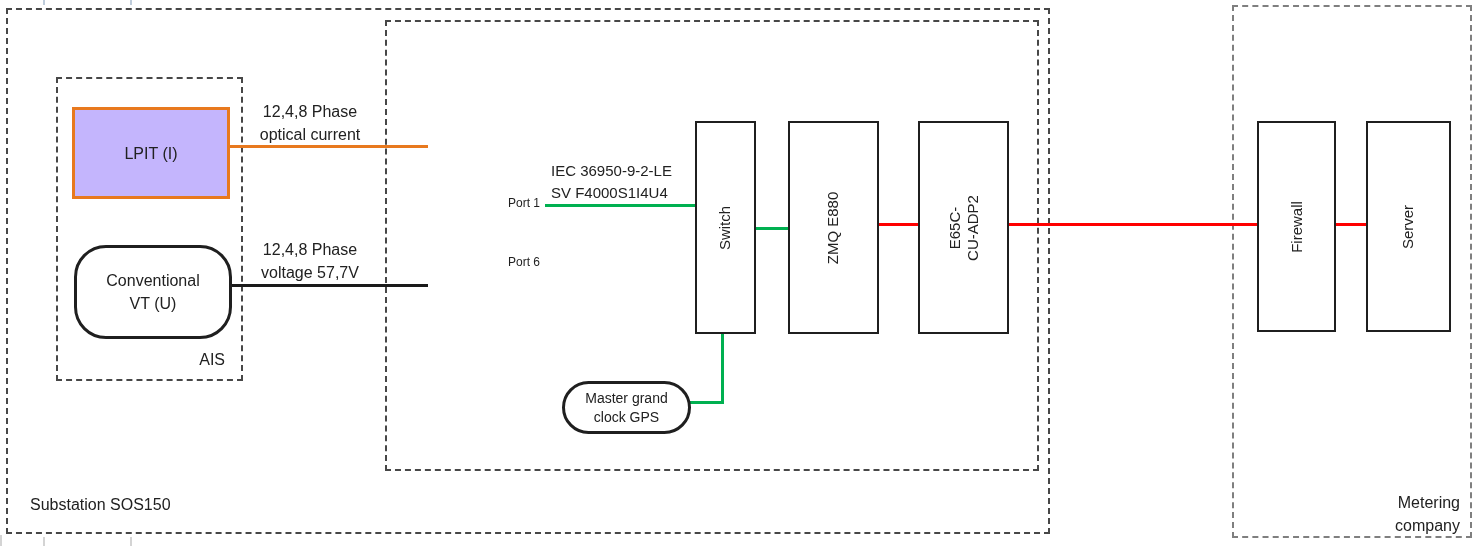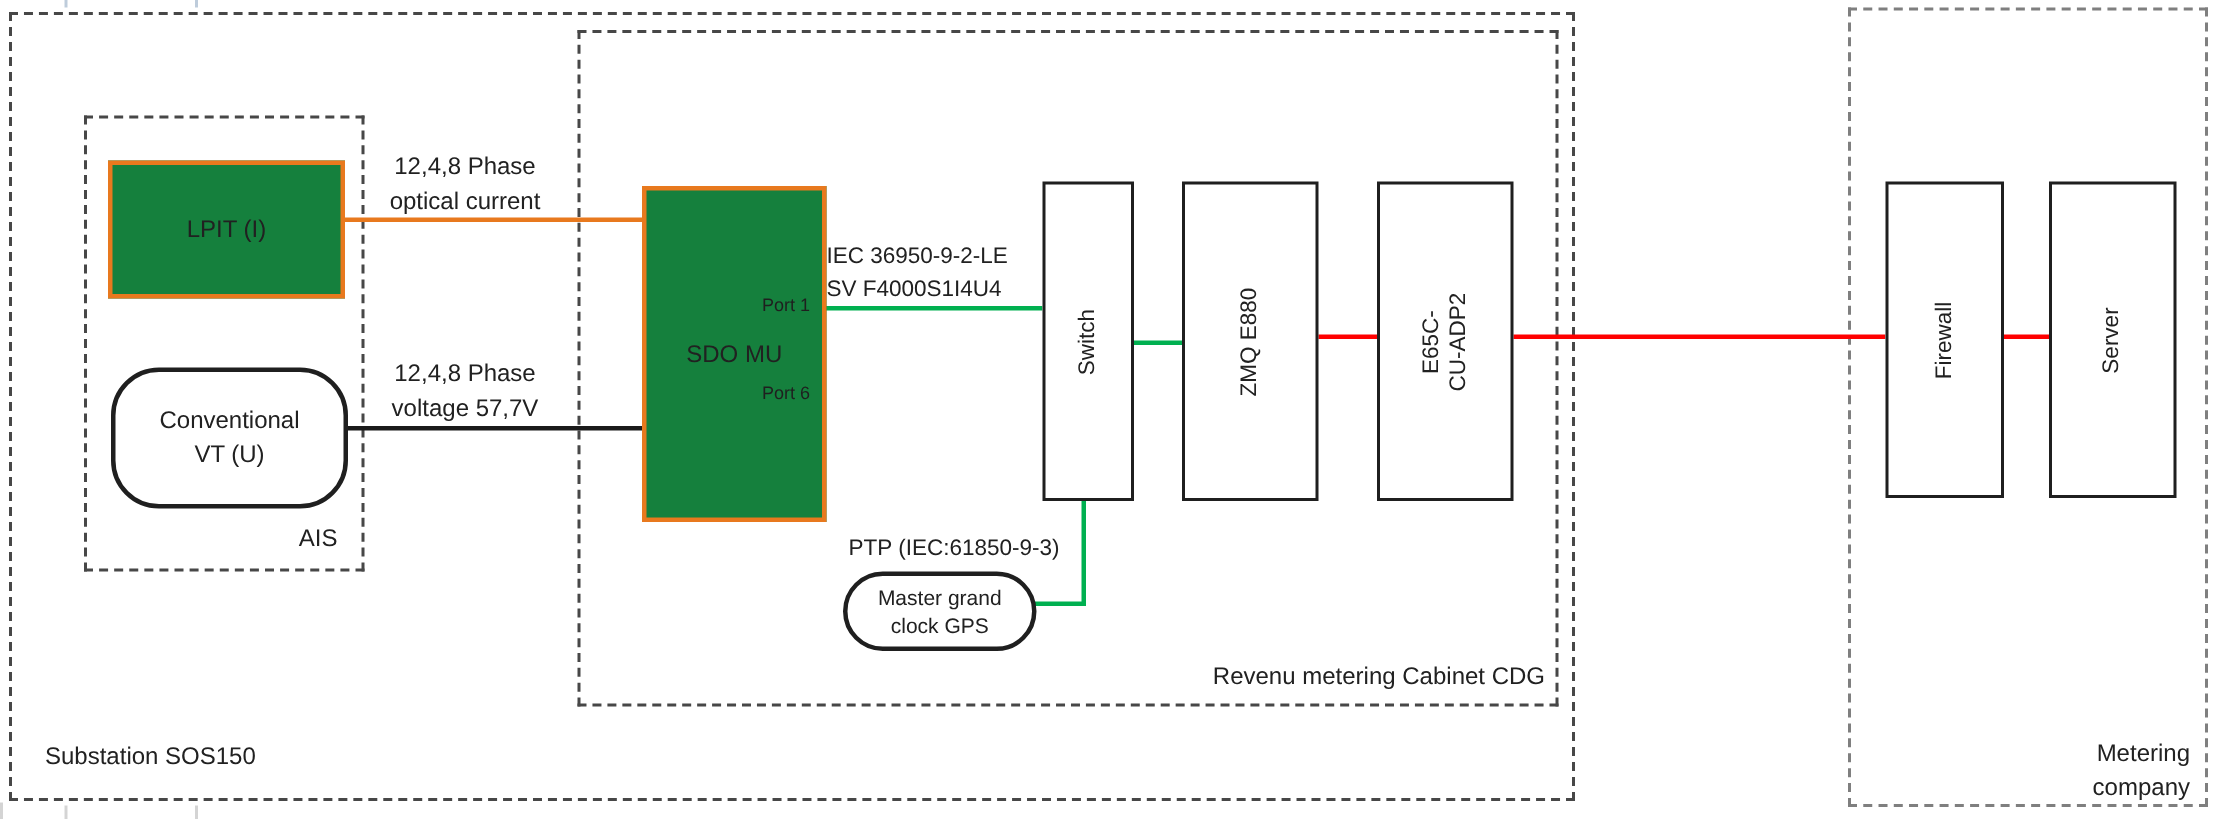--- a/index.html
+++ b/index.html
@@ -4,21 +4,21 @@
 <style>
   html,body{margin:0;padding:0;background:#ffffff;}
   .stage{
     position:relative;width:1477px;height:546px;background:#ffffff;overflow:hidden;
     font-family:"Liberation Sans","DejaVu Sans",sans-serif;color:#212121;
   }
   .frame{position:absolute;border:2px dashed #474747;background:transparent;}
   .frame.gray{border-color:#7f7f7f;}
   .box{position:absolute;background:#ffffff;border:2.5px solid #1f1f1f;
        display:flex;align-items:center;justify-content:center;text-align:center;}
-  .box.orange{border:3px solid #E8791E;background:#15803d;}
+  .box.orange{border:3px solid #E8791E;background:#c4b5fd;}
   .box.thick{border-width:3px;border-radius:32px;}
   .lbl{position:absolute;white-space:pre-line;font-size:16px;line-height:23px;color:#212121;}
   .lbl.center{text-align:center;}
   .lbl.right{text-align:right;}
   .boxlbl{font-size:16px;line-height:23px;white-space:pre-line;}
   .vlabel{transform:rotate(-90deg);white-space:pre;font-size:15px;line-height:18px;text-align:center;}
   .port{position:absolute;font-size:12px;font-weight:400;text-align:right;color:#1f1f1f;}
   .line{position:absolute;}
   .orange-l{background:#E8791E;}
   .black-l{background:#1a1a1a;}
@@ -49,23 +49,20 @@
 
   <div class="box orange" style="left:72px;top:107px;width:152px;height:86px">
     <span class="boxlbl">LPIT (I)</span>
   </div>
 
   <div class="box thick" style="left:74px;top:245px;width:152px;height:88px">
     <span class="boxlbl">Conventional
 VT (U)</span>
   </div>
 
-  <div class="box orange" style="left:428px;top:124px;width:117px;height:218px">
-    <span class="boxlbl">SDO MU</span>
-  </div>
   <span class="port" style="left:478px;top:196px;width:62px">Port 1</span>
   <span class="port" style="left:478px;top:255px;width:62px">Port 6</span>
 
   <div class="box" style="left:695px;top:121px;width:57px;height:209px">
     <span class="vlabel">Switch</span>
   </div>
 
   <div class="box" style="left:788px;top:121px;width:87px;height:209px">
     <span class="vlabel">ZMQ E880</span>
   </div>
@@ -87,25 +84,23 @@
   <div class="box" style="left:1366px;top:121px;width:81px;height:207px">
     <span class="vlabel">Server</span>
   </div>
 
   <div class="lbl center" style="left:240px;top:100px;width:140px">12,4,8 Phase
 optical current</div>
   <div class="lbl center" style="left:240px;top:238px;width:140px">12,4,8 Phase
 voltage 57,7V</div>
   <div class="lbl" style="left:551px;top:160px;width:170px;font-size:15px;line-height:22px">IEC 36950-9-2-LE
 SV F4000S1I4U4</div>
-  <div class="lbl center" style="left:556px;top:354px;width:160px;font-size:15px">PTP (IEC:61850-9-3)</div>
 
   <div class="lbl" style="left:30px;top:493px">Substation SOS150</div>
   <div class="lbl right" style="left:185px;top:348px;width:40px">AIS</div>
-  <div class="lbl right" style="left:730px;top:440px;width:300px">Revenu metering Cabinet CDG</div>
   <div class="lbl right" style="left:1355px;top:491px;width:105px">Metering
 company</div>
 
   <div class="tick" style="left:43px;top:0;height:5px"></div>
   <div class="tick" style="left:130px;top:0;height:5px"></div>
   <div class="tick gray" style="left:0;top:535px;height:11px"></div>
   <div class="tick gray" style="left:43px;top:537px;height:9px"></div>
   <div class="tick gray" style="left:130px;top:537px;height:9px"></div>
 
 </div>

